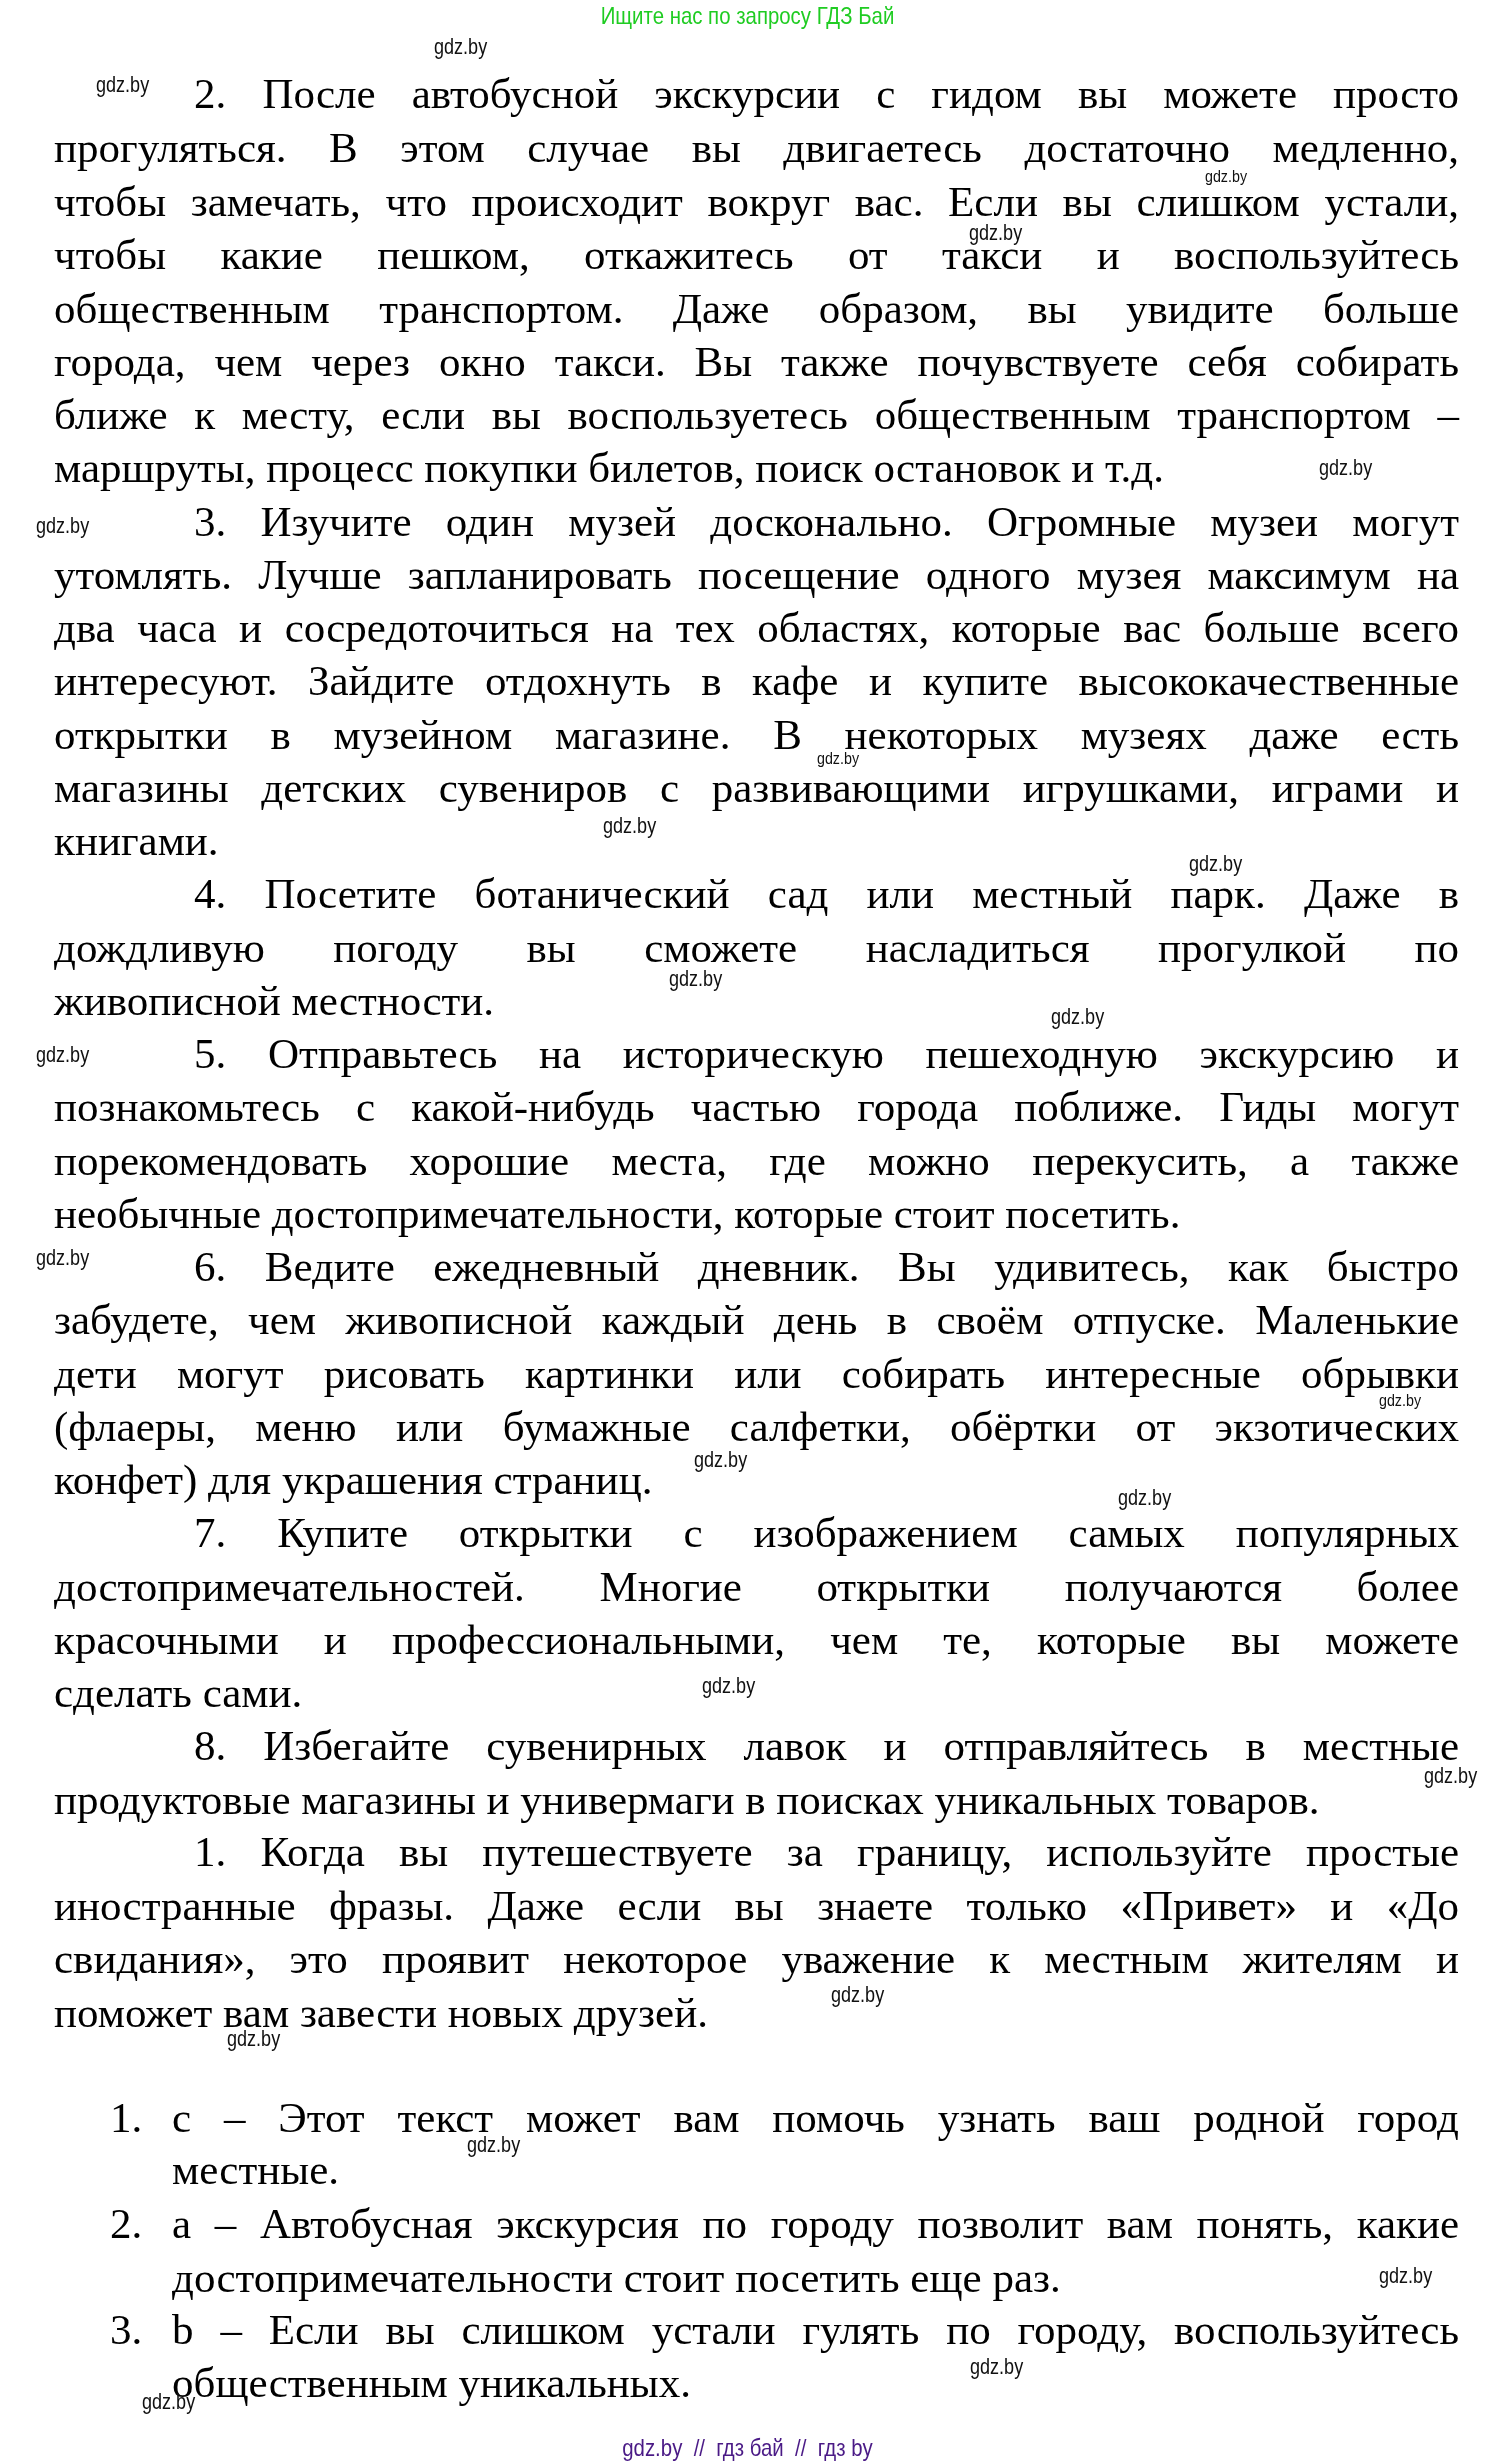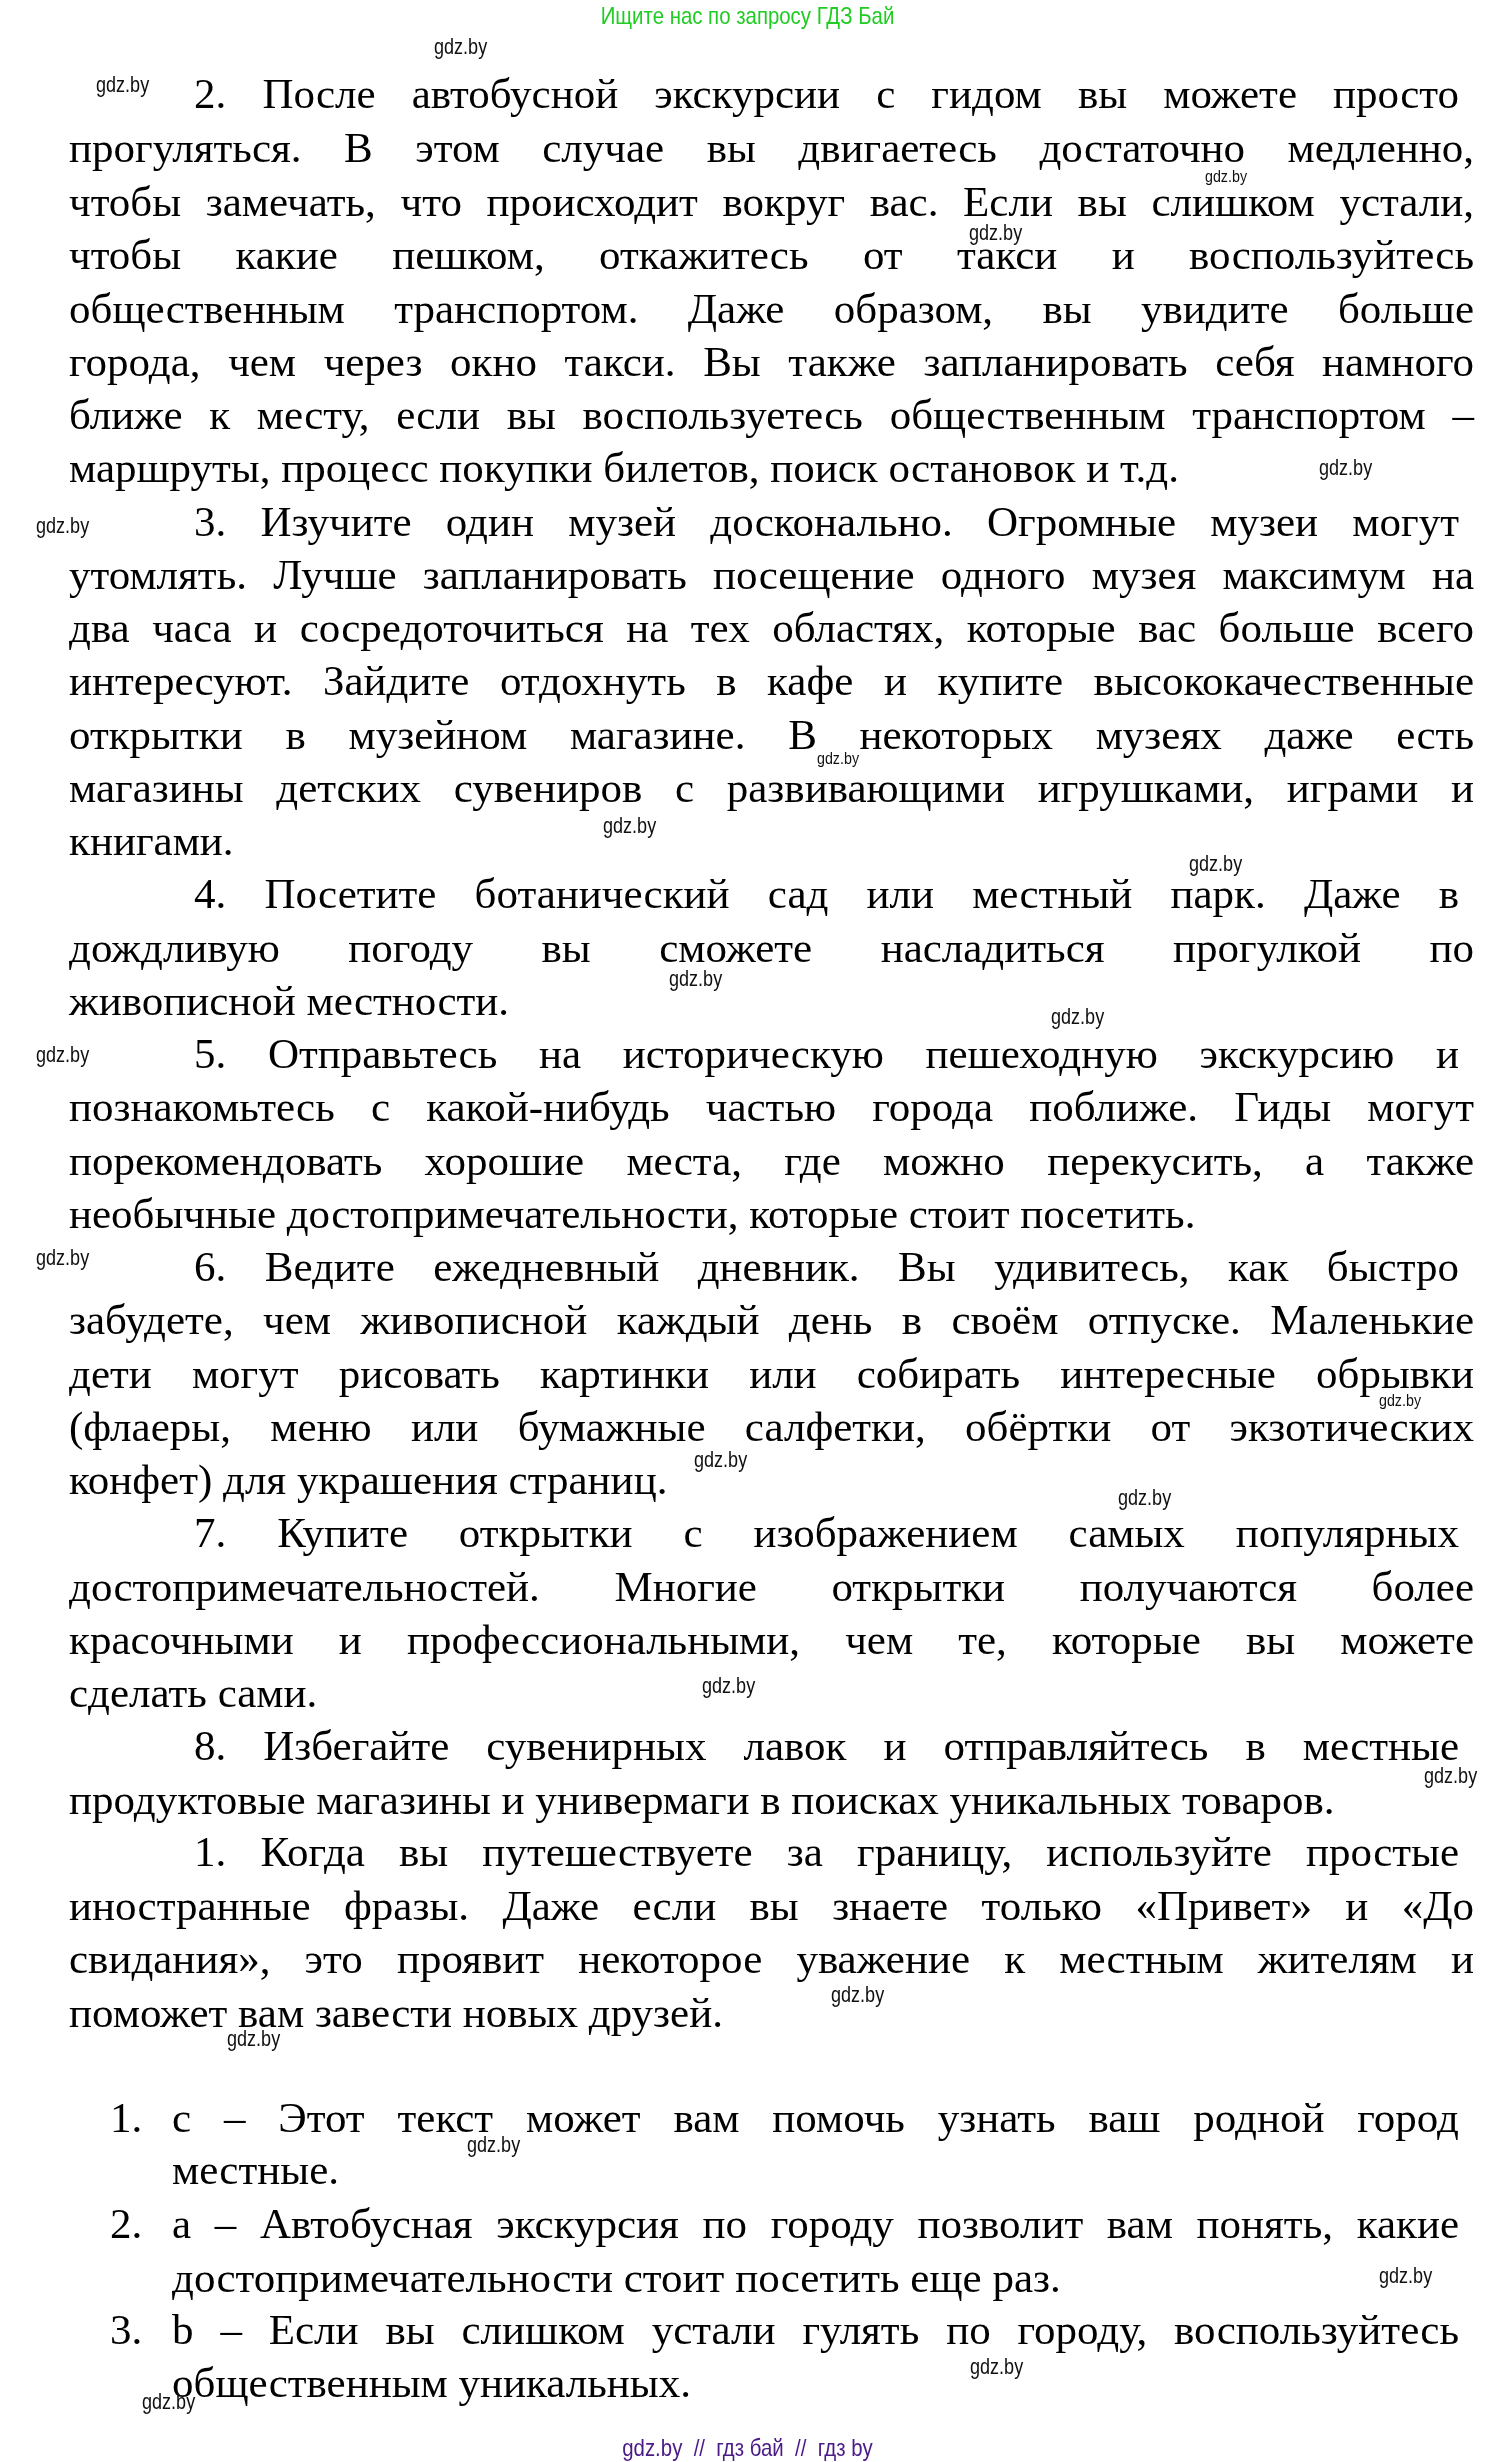--- a/index.html
+++ b/index.html
@@ -8,21 +8,21 @@
       position: absolute; left: 0; top: 0; width: 1495px; text-align: center;
       font-family: "Liberation Sans", sans-serif; font-size: 24px; line-height: 32px;
       color: #1fcc22; transform: scaleX(0.85); transform-origin: center top;
     }
     .footer {
       position: absolute; left: 0; top: 2434px; width: 1495px; text-align: center;
       font-family: "Liberation Sans", sans-serif; font-size: 24px; line-height: 28px;
       color: #4a1a86; white-space: pre; transform: scaleX(0.85); transform-origin: center top;
     }
     .line {
-      position: absolute; left: 69px; width: 1405px;
+      position: absolute; left: 54px; width: 1405px;
       font-family: "Liberation Serif", serif; font-size: 43px; line-height: 50px;
       color: #000000; white-space: nowrap; text-align: justify; text-align-last: justify;
       transform: scaleX(1); 
     }
     .line.last { text-align-last: left; }
     .line.indent { left: 194px; width: 1265px; }
     .line.ans-cont { left: 172px; width: 1287px; }
     .wm {
       position: absolute; font-family: "Liberation Sans", sans-serif; font-size: 22px;
       line-height: 24px; color: #111111; transform: scaleX(0.82); transform-origin: left top;
@@ -32,21 +32,21 @@
 </head>
 <body>
 
 <div class="header">Ищите нас по запросу ГДЗ Бай</div>
 
 <div class="line indent" style="top:69px">2. После автобусной экскурсии с гидом вы можете просто</div>
 <div class="line" style="top:123px">прогуляться. В этом случае вы двигаетесь достаточно медленно,</div>
 <div class="line" style="top:177px">чтобы замечать, что происходит вокруг вас. Если вы слишком устали,</div>
 <div class="line" style="top:230px">чтобы какие пешком, откажитесь от такси и воспользуйтесь</div>
 <div class="line" style="top:284px">общественным транспортом. Даже образом, вы увидите больше</div>
-<div class="line" style="top:337px">города, чем через окно такси. Вы также запланировать себя намного</div>
+<div class="line" style="top:337px">города, чем через окно такси. Вы также почувствуете себя собирать</div>
 <div class="line" style="top:390px">ближе к месту, если вы воспользуетесь общественным транспортом –</div>
 <div class="line last" style="top:443px">маршруты, процесс покупки билетов, поиск остановок и т.д.</div>
 
 <div class="line indent" style="top:497px">3. Изучите один музей досконально. Огромные музеи могут</div>
 <div class="line" style="top:550px">утомлять. Лучше запланировать посещение одного музея максимум на</div>
 <div class="line" style="top:603px">два часа и сосредоточиться на тех областях, которые вас больше всего</div>
 <div class="line" style="top:656px">интересуют. Зайдите отдохнуть в кафе и купите высококачественные</div>
 <div class="line" style="top:710px">открытки в музейном магазине. В некоторых музеях даже есть</div>
 <div class="line" style="top:763px">магазины детских сувениров с развивающими игрушками, играми и</div>
 <div class="line last" style="top:816px">книгами.</div>

